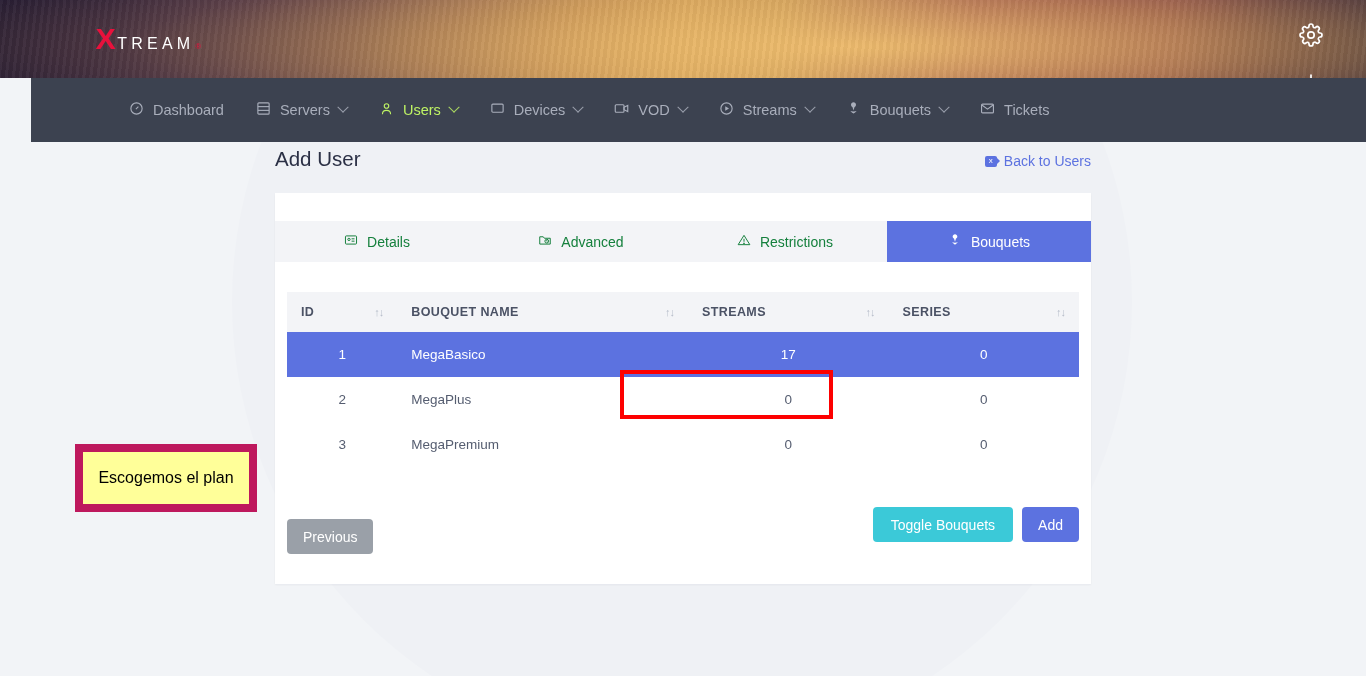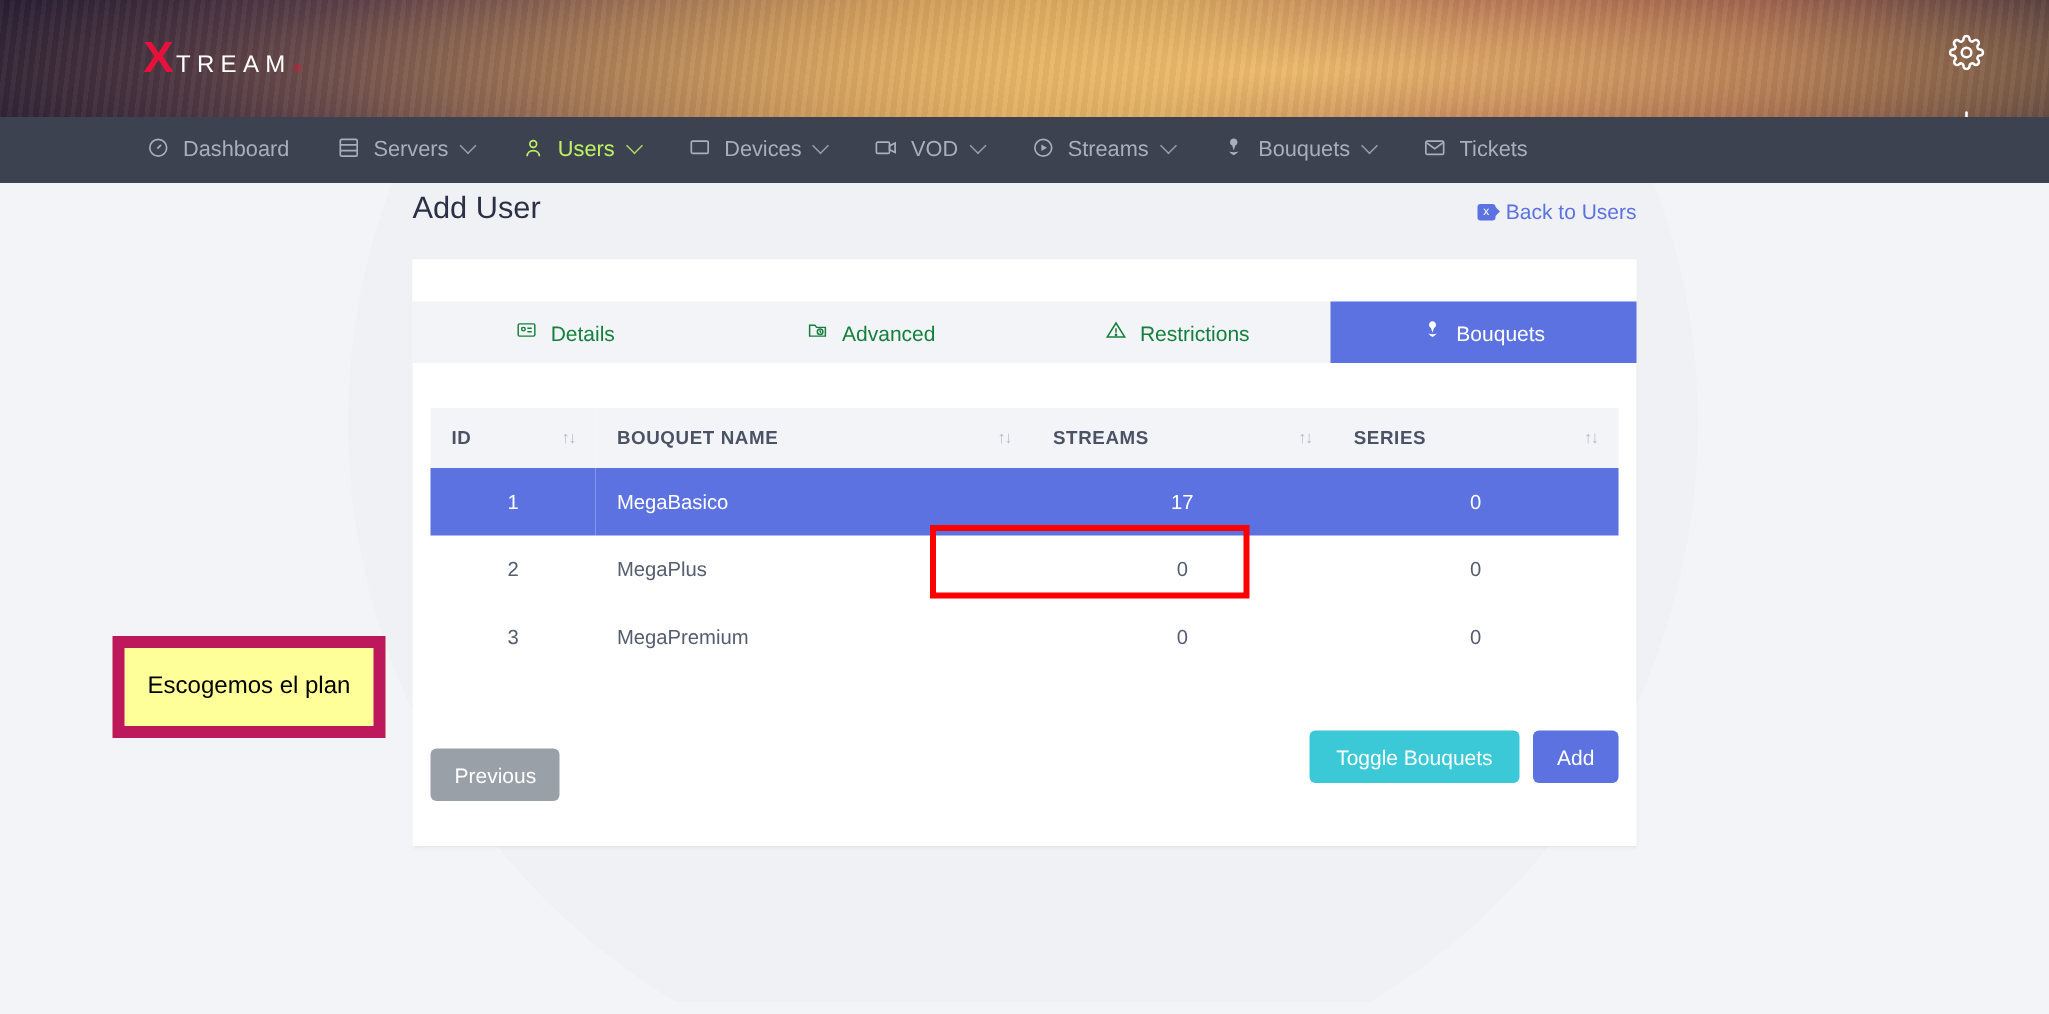--- a/index.html
+++ b/index.html
@@ -56,24 +56,25 @@
     font-weight: 400; margin-left: 2px;
   }
   .logo .tm { color: #e8113c; font-size: 8px; margin-left: 1px; }
   .banner-right { margin-left: auto; display: flex; gap: 26px; flex-direction: column; }
   .admin-name { color: #f0eef2; font-size: 14.5px; }
   .icon-btn { width: 24px; height: 24px; display: block; cursor: pointer; }
 
   
   .navbar {
     position: relative;
-    height: 44px;
+    height: 64px;
     background: #3c4250;
     display: flex; align-items: center;
     padding-left: 82px;
+    margin-left: 31px;
   }
   .navitem {
     display: flex; align-items: center; gap: 9px;
     color: #a9aebb; font-size: 14.5px;
     padding: 0 16px; height: 52px; cursor: pointer;
     white-space: nowrap;
   }
   .navitem.active { color: #bef264; }
   .navitem svg { flex: none; }
   .caret {

